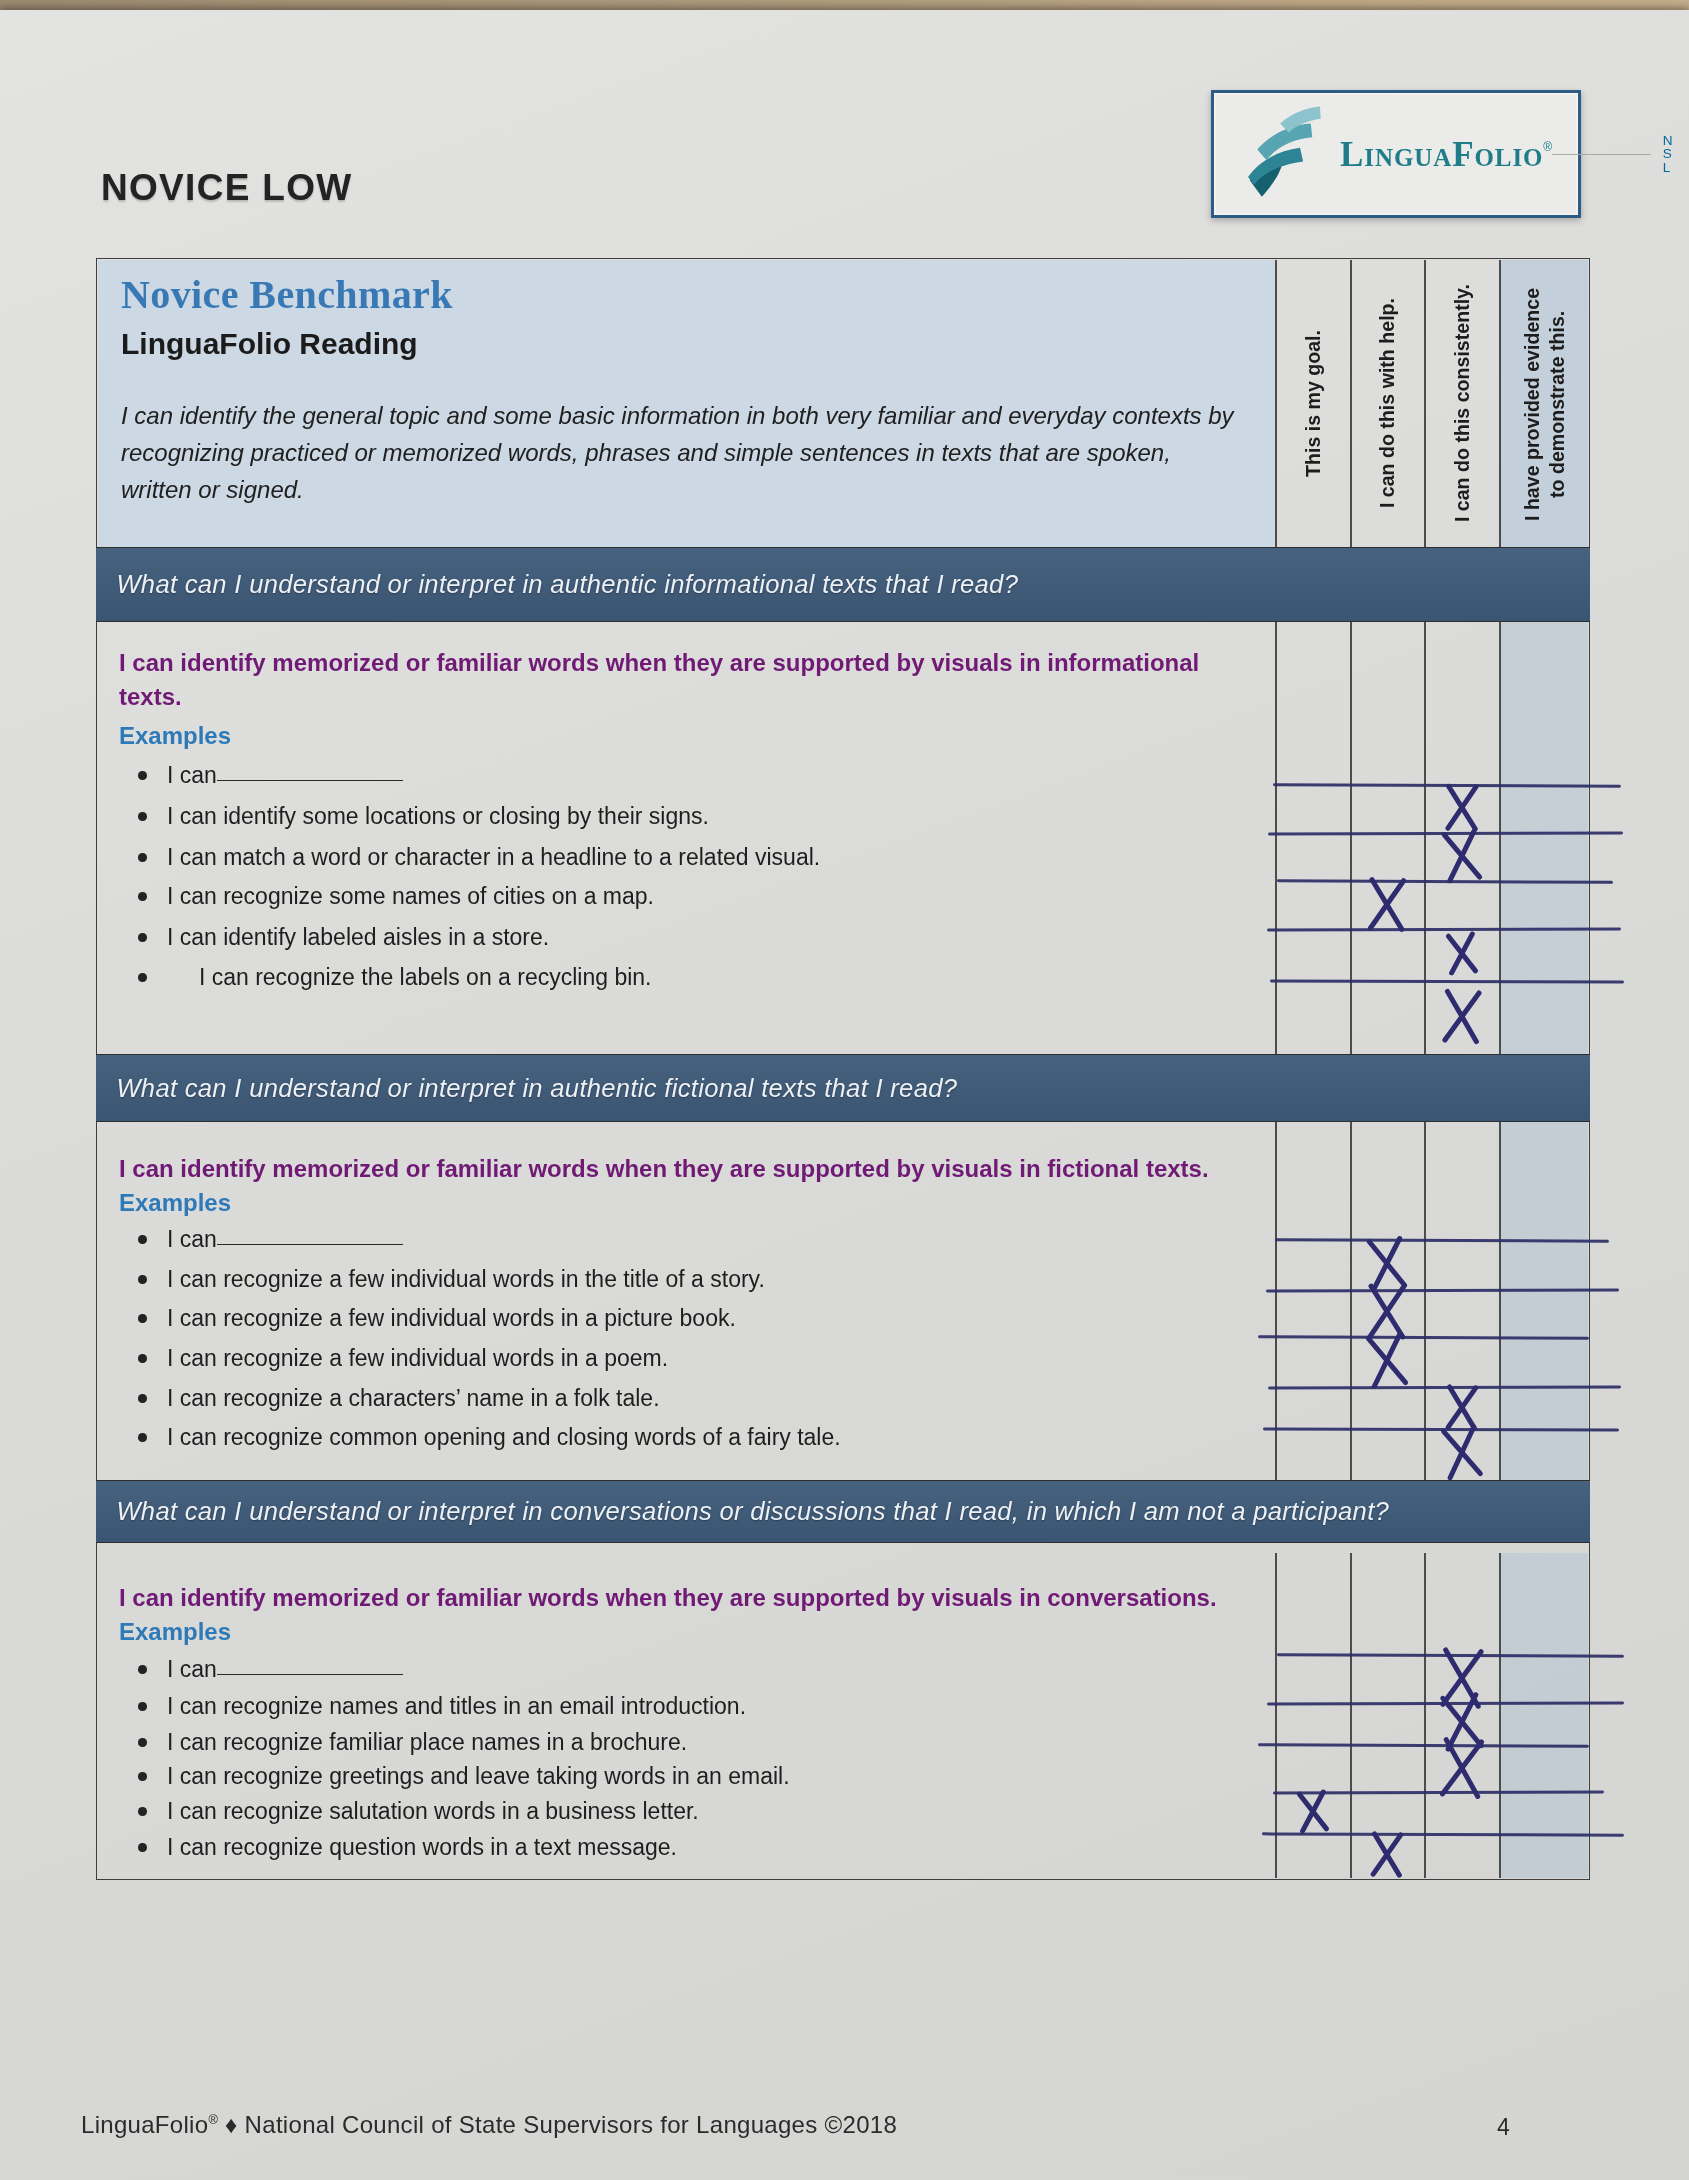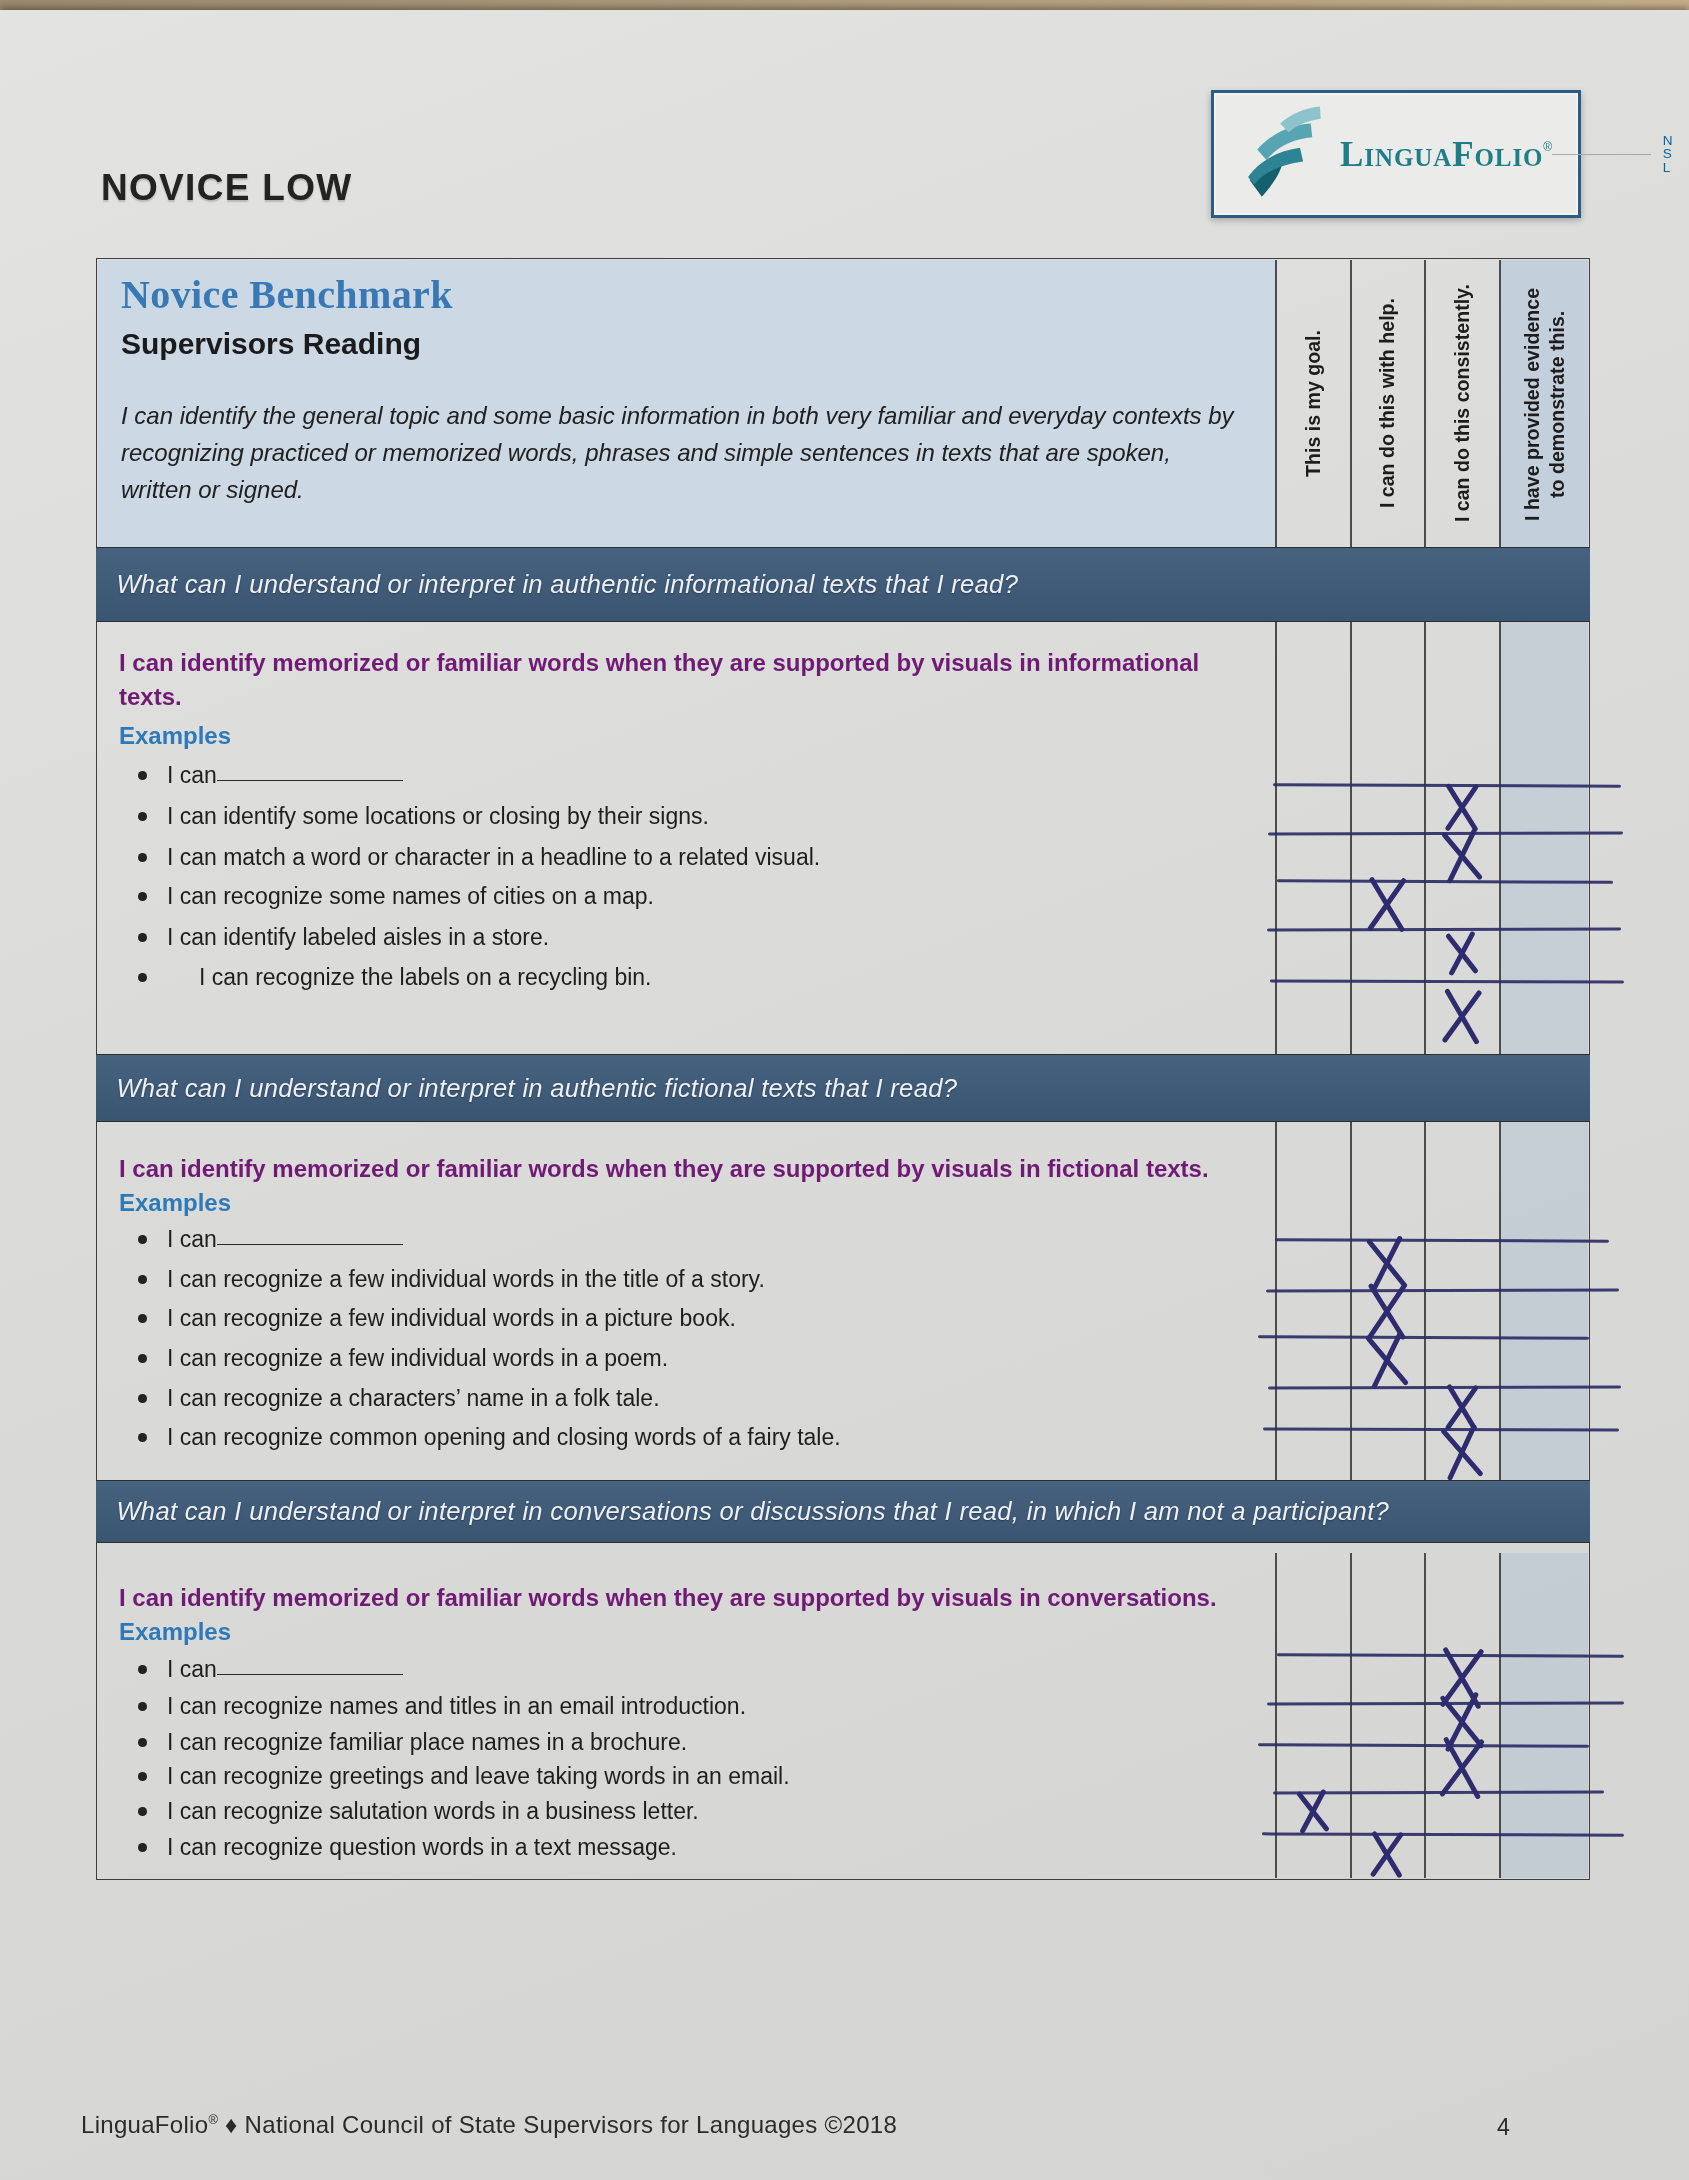--- a/index.html
+++ b/index.html
@@ -139,21 +139,21 @@
     <div class="vline" style="left: 1499px; top: 1122px; height: 358px;"></div>
     <div class="coltint" style="left: 1499px; top: 1553px; width: 89px; height: 325px;"></div>
     <div class="vline" style="left: 1275px; top: 1553px; height: 325px;"></div>
     <div class="vline" style="left: 1350px; top: 1553px; height: 325px;"></div>
     <div class="vline" style="left: 1424px; top: 1553px; height: 325px;"></div>
     <div class="vline" style="left: 1499px; top: 1553px; height: 325px;"></div>
   </div>
 
 <div id="header-left-cell"></div>
 <div id="benchmark-title">Novice Benchmark</div>
-<div id="benchmark-mode">Supervisors Reading</div>
+<div id="benchmark-mode">LinguaFolio Reading</div>
 <div id="benchmark-statement">I can identify the general topic and some basic information in both very familiar and everyday contexts by recognizing practiced or memorized words, phrases and simple sentences in texts that are spoken, written or signed.</div>
 
 <div class="vcell" style="left:1277px;width:73px;">
   <span class="vtext">This is my goal.</span>
 </div>
 <div class="vcell" style="left:1352px;width:72px;">
   <span class="vtext">I can do this with help.</span>
 </div>
 <div class="vcell" style="left:1426px;width:73px;">
   <span class="vtext">I can do this consistently.</span>

